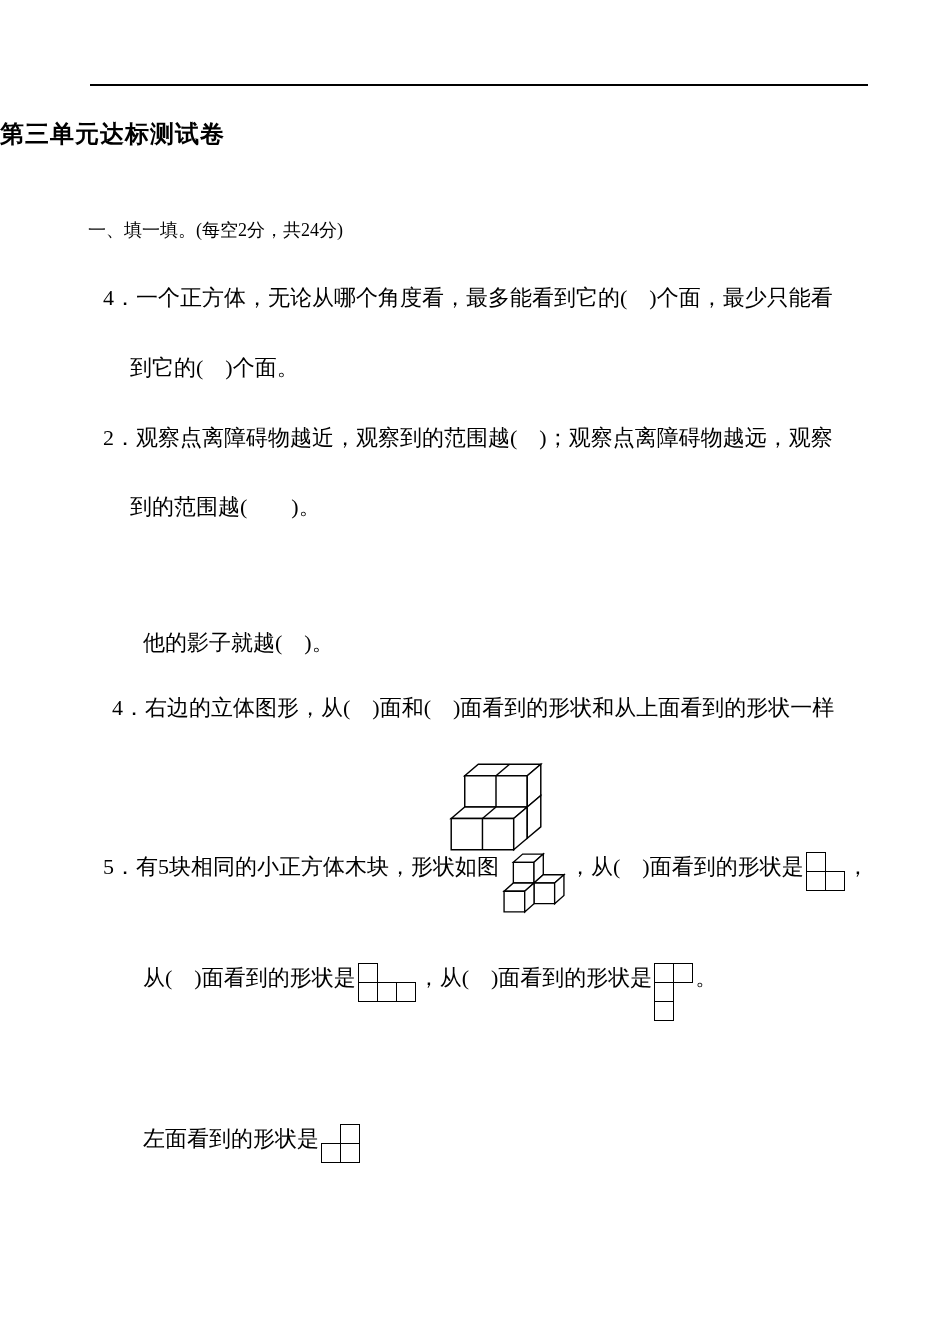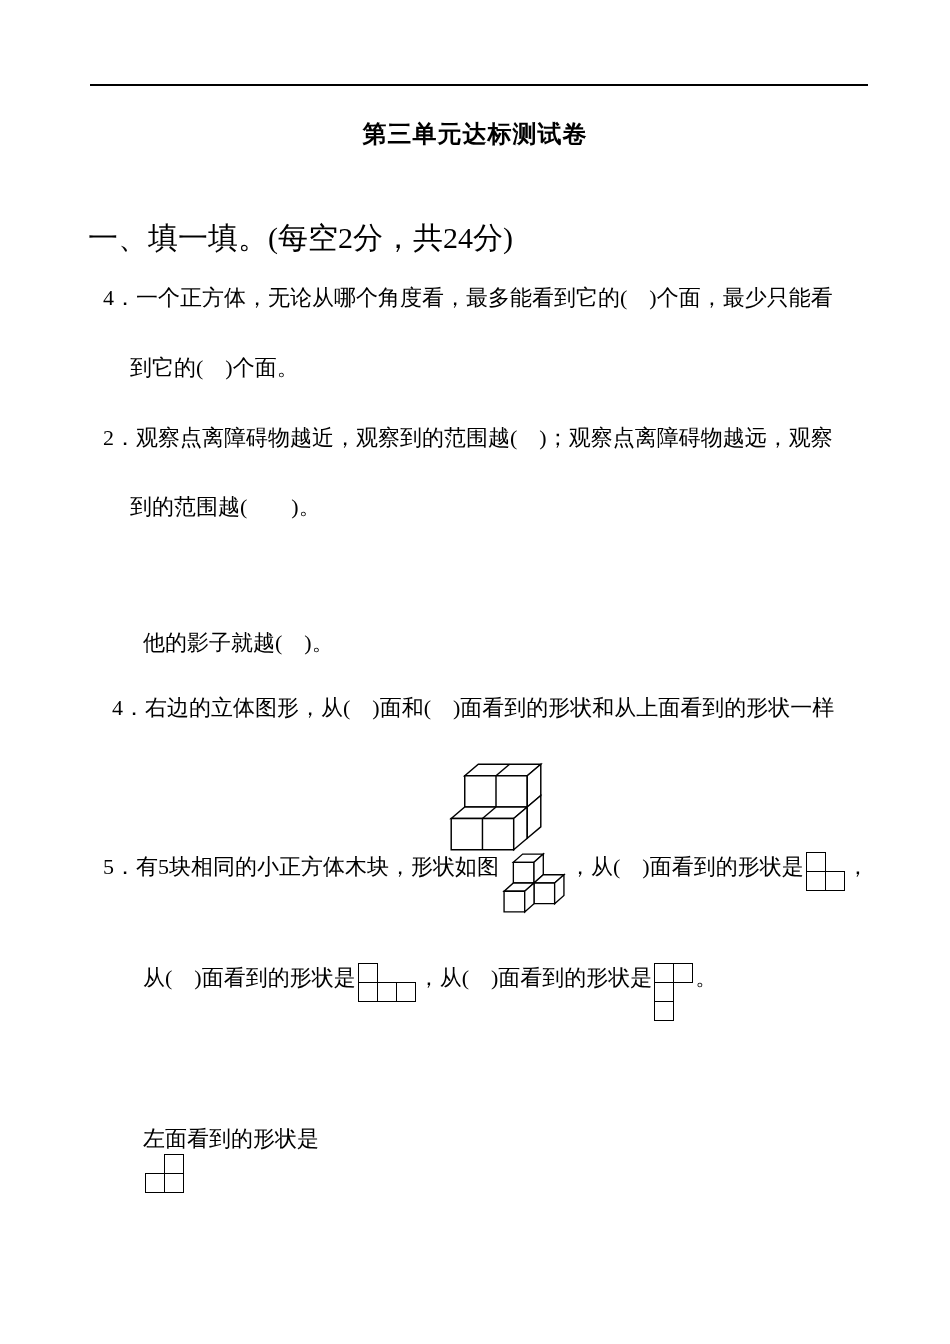--- a/index.html
+++ b/index.html
@@ -6,25 +6,25 @@
   .page{
     position:relative;
     width:950px;height:1344px;
     background:#fff;color:#000;
     font-family:"Liberation Serif","DejaVu Serif",serif;
     overflow:hidden;
   }
   .abs{position:absolute;}
   .rule{border-top:2.5px solid #000;}
   .title{
-    width:100%;text-align:center;
+    width:100%;text-align:left;
     font-size:24px;font-weight:bold;letter-spacing:1px;
     margin:0;
   }
-  .section{font-size:30px;}
+  .section{font-size:18px;}
   .line{font-size:22px;line-height:30px;white-space:nowrap;}
   .flexline{display:flex;align-items:flex-start;}
   .flexline > *{flex:0 0 auto;}
   
   .gshape{display:inline-block;vertical-align:middle;margin:0 2px;}
   .grow{display:flex;}
   .grow + .grow{margin-top:-1px;}
   .gcell{width:20px;height:20px;box-sizing:border-box;}
   .gcell + .gcell{margin-left:-1px;}
   .gcell.on{border:1px solid #000;background:#fff;}
@@ -122,21 +122,21 @@
         </div>
         <div class="grow">
           <span class="gcell on"></span>
           <span class="gcell"></span>
         </div>
       </span>
     <span>。</span>
   </div>
 
 
-  <div class="abs line flexline" style="left:143px;top:1124px;height:66px;flex-direction:column;">
+  <div class="abs line flexline" style="left:143px;top:1124px;height:66px;">
     <span>左面看到的形状是</span>
     <span class="gshape">
         <div class="grow">
           <span class="gcell"></span>
           <span class="gcell on"></span>
         </div>
         <div class="grow">
           <span class="gcell on"></span>
           <span class="gcell on"></span>
         </div>

